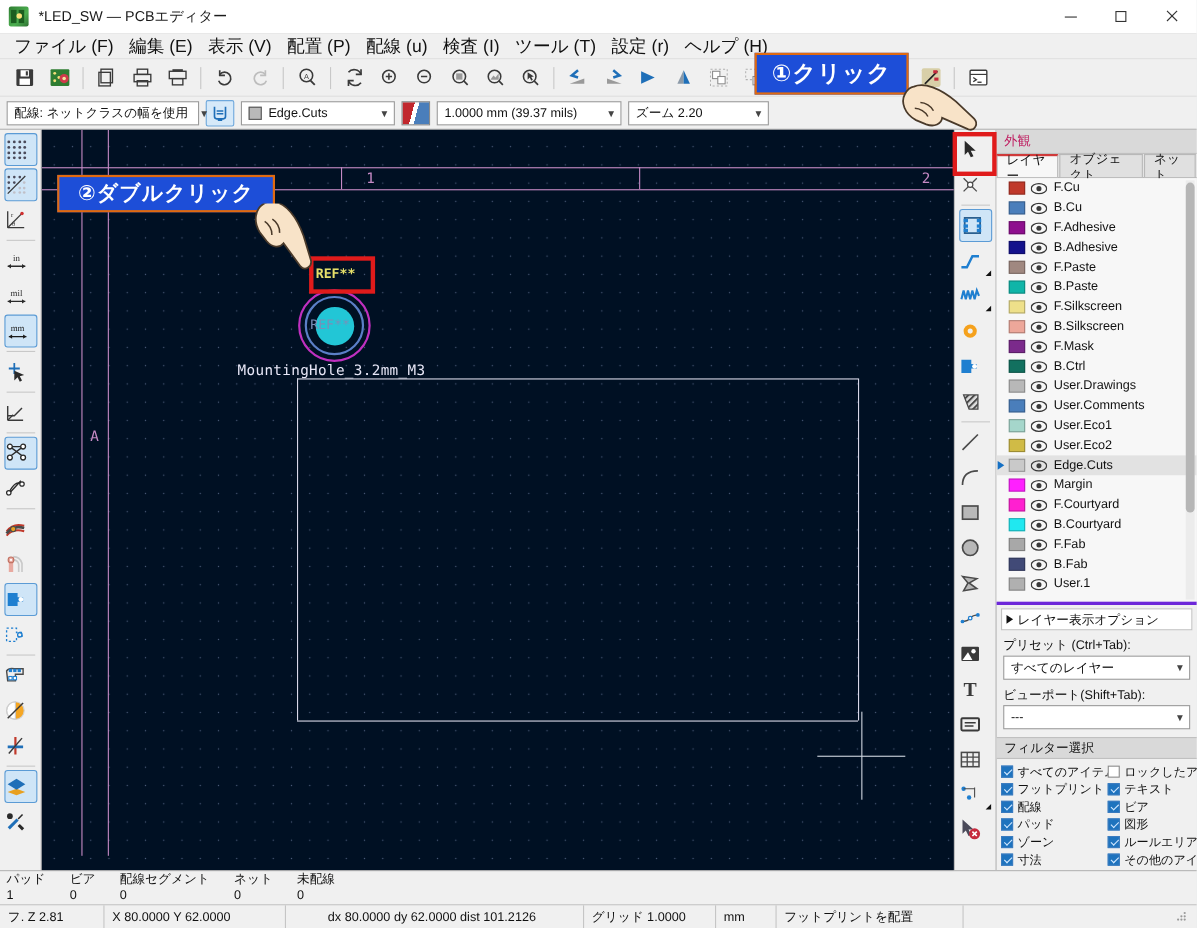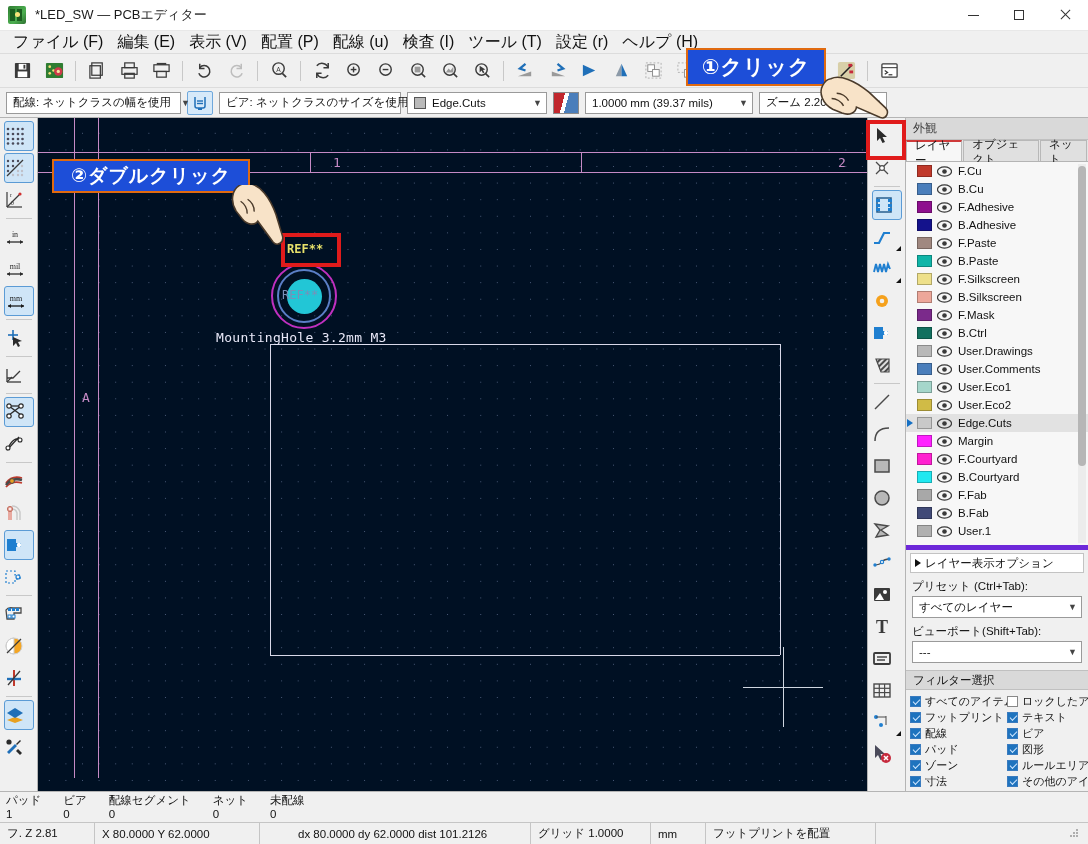--- a/index.html
+++ b/index.html
@@ -163,33 +163,33 @@
   .ring { position: absolute; border-radius: 50%; }
   .crosshair-h, .crosshair-v { position: absolute; background: #cfd6e0; }
 
   
   .rpanel {
     width: 183px; min-width: 183px; background: #f0f0f0;
     display: flex; flex-direction: column; border-left: 1px solid #b4b4b4;
   }
   .rpanel-title {
     height: 22px; background: #d9d9d9; display: flex; align-items: center;
-    padding-left: 7px; font-size: 12px; color: #404040; border-bottom: 1px solid #c0c0c0;
+    padding-left: 7px; font-size: 12px; color: #be185d; border-bottom: 1px solid #c0c0c0;
   }
   .tabrow { display: flex; background: #e4e4e4; border-bottom: 1px solid #b4b4b4; height: 22px; }
   .tab {
     padding: 2px 8px 0 8px; font-size: 11.5px; color: #111;
     background: #e0e0e0; border: 1px solid #b8b8b8; border-bottom: none;
     margin-right: 1px; display: flex; align-items: center;
   }
   .tab.active { background: #f7f7f7; border-top: 2px solid #cf3a3a; }
 
   .layerlist {
     flex: 0 0 388px; background: #f7f7f7; overflow: hidden; position: relative;
-    border-bottom: 5px solid #6d28d9;
+    border-bottom: 3px solid #6d28d9;
   }
   .lrow {
     height: 18px; display: flex; align-items: center; padding-left: 6px; font-size: 11.5px; color: #111;
     position: relative;
   }
   .lrow.selected { background: #e2e2e2; }
   .lrow .arrow {
     position: absolute; left: 1px; width: 0; height: 0;
     border-top: 4px solid transparent; border-bottom: 4px solid transparent; border-left: 6px solid #1570c4;
   }
@@ -514,24 +514,20 @@
       <span>配線: ネットクラスの幅を使用</span>
       <span class="caret">▼</span>
     </div>
     <div class="lbtn">
       <svg width="16" height="16" viewBox="0 0 16 16">
         <path d="M3 2 L3 11 Q3 13 5 13 L11 13 Q13 13 13 11 L13 2" fill="none" stroke="#1f6fb8" stroke-width="1.5"></path>
         <line x1="5" y1="6" x2="11" y2="6" stroke="#1f6fb8" stroke-width="1.4"></line>
         <line x1="5" y1="8.5" x2="11" y2="8.5" stroke="#1f6fb8" stroke-width="1.4"></line>
         <rect x="6" y="13" width="4" height="2" fill="#1f6fb8"></rect>
       </svg>
-    </div>
-    <div class="combo" style="width:182px;">
-      <span>ビア: ネットクラスのサイズを使用</span>
-      <span class="caret">▼</span>
     </div>
     <div class="combo" style="width:140px;">
       <span class="sq-swatch"></span>
       <span>Edge.Cuts</span>
       <span class="caret">▼</span>
     </div>
     <div class="stripe-btn"></div>
     <div class="combo" style="width:168px;">
       <span>1.0000 mm (39.37 mils)</span>
       <span class="caret">▼</span>

